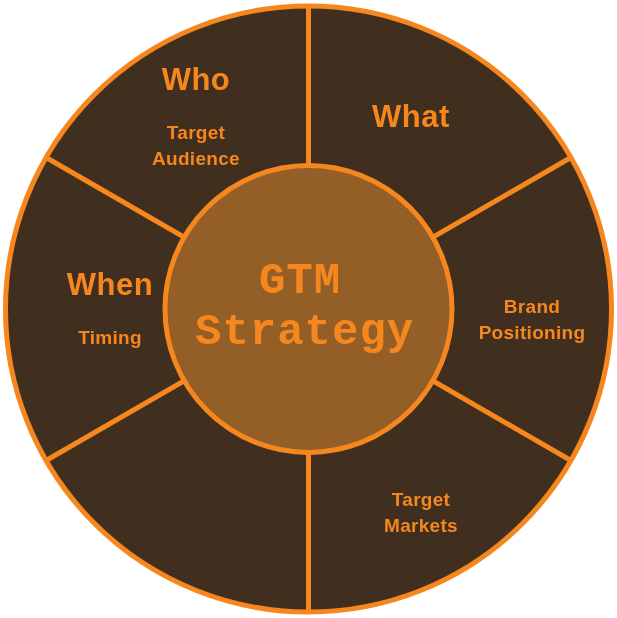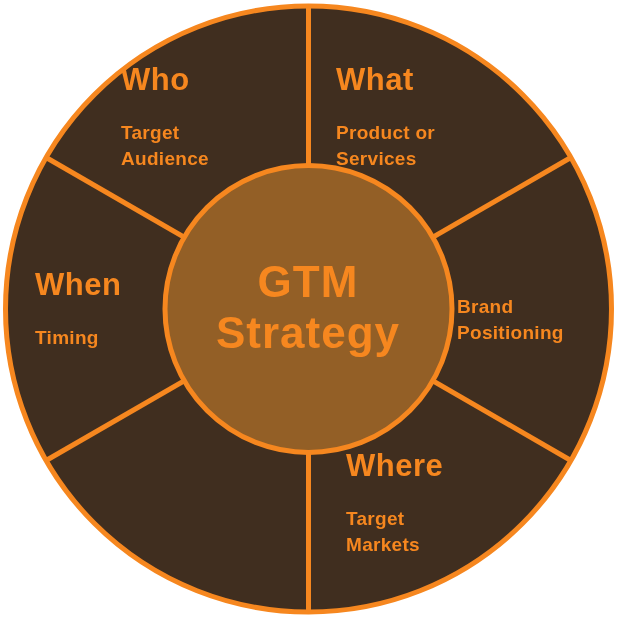--- a/index.html
+++ b/index.html
@@ -14,32 +14,33 @@
     position:relative;
     width:617px;height:618px;
     overflow:hidden;
   }
   .wheel-svg{position:absolute;left:0;top:0;}
   .outer-ring{fill:var(--segment-fill);stroke:var(--outline);stroke-width:5px;}
   .divider{stroke:var(--outline);stroke-width:5px;stroke-linecap:butt;}
   .center-circle{fill:var(--center-fill);stroke:var(--outline);stroke-width:5px;}
 
   .center-label{
-    position:absolute;left:308px;top:307px;
+    position:absolute;left:300px;top:307px;
     transform:translate(-50%,-50%);
     width:210px;
     text-align:center;
     color:var(--text);
     font-size:44px;font-weight:700;
-    line-height:1.17;letter-spacing:1px;
+    line-height:1.17;letter-spacing:1px;font-family:Liberation Mono, monospace;
   }
   .seg-label{
     position:absolute;
     transform:translate(-50%,-50%);
     width:150px;
+    text-align:center;
     color:var(--text);
   }
   .seg-title{
     font-size:31px;font-weight:700;letter-spacing:0.5px;line-height:1.25;
   }
   .seg-sub{
     margin-top:20px;
     font-size:19px;font-weight:700;letter-spacing:0.3px;line-height:1.38;
     white-space:pre-line;
   }
@@ -69,31 +70,28 @@
   <div class="center-label">GTM Strategy</div>
 
   <div class="seg-label pos-who">
     <div class="seg-title">Who</div>
     <div class="seg-sub">Target
 Audience</div>
   </div>
 
   <div class="seg-label pos-what">
     <div class="seg-title">What</div>
-    <div class="seg-sub">Product or
-Services</div>
   </div>
 
   <div class="seg-label pos-why">
     <div class="seg-sub">Brand
 Positioning</div>
   </div>
 
   <div class="seg-label pos-where">
-    <div class="seg-title">Where</div>
     <div class="seg-sub">Target
 Markets</div>
   </div>
 
 
   <div class="seg-label pos-when">
     <div class="seg-title">When</div>
     <div class="seg-sub">Timing</div>
   </div>
 

